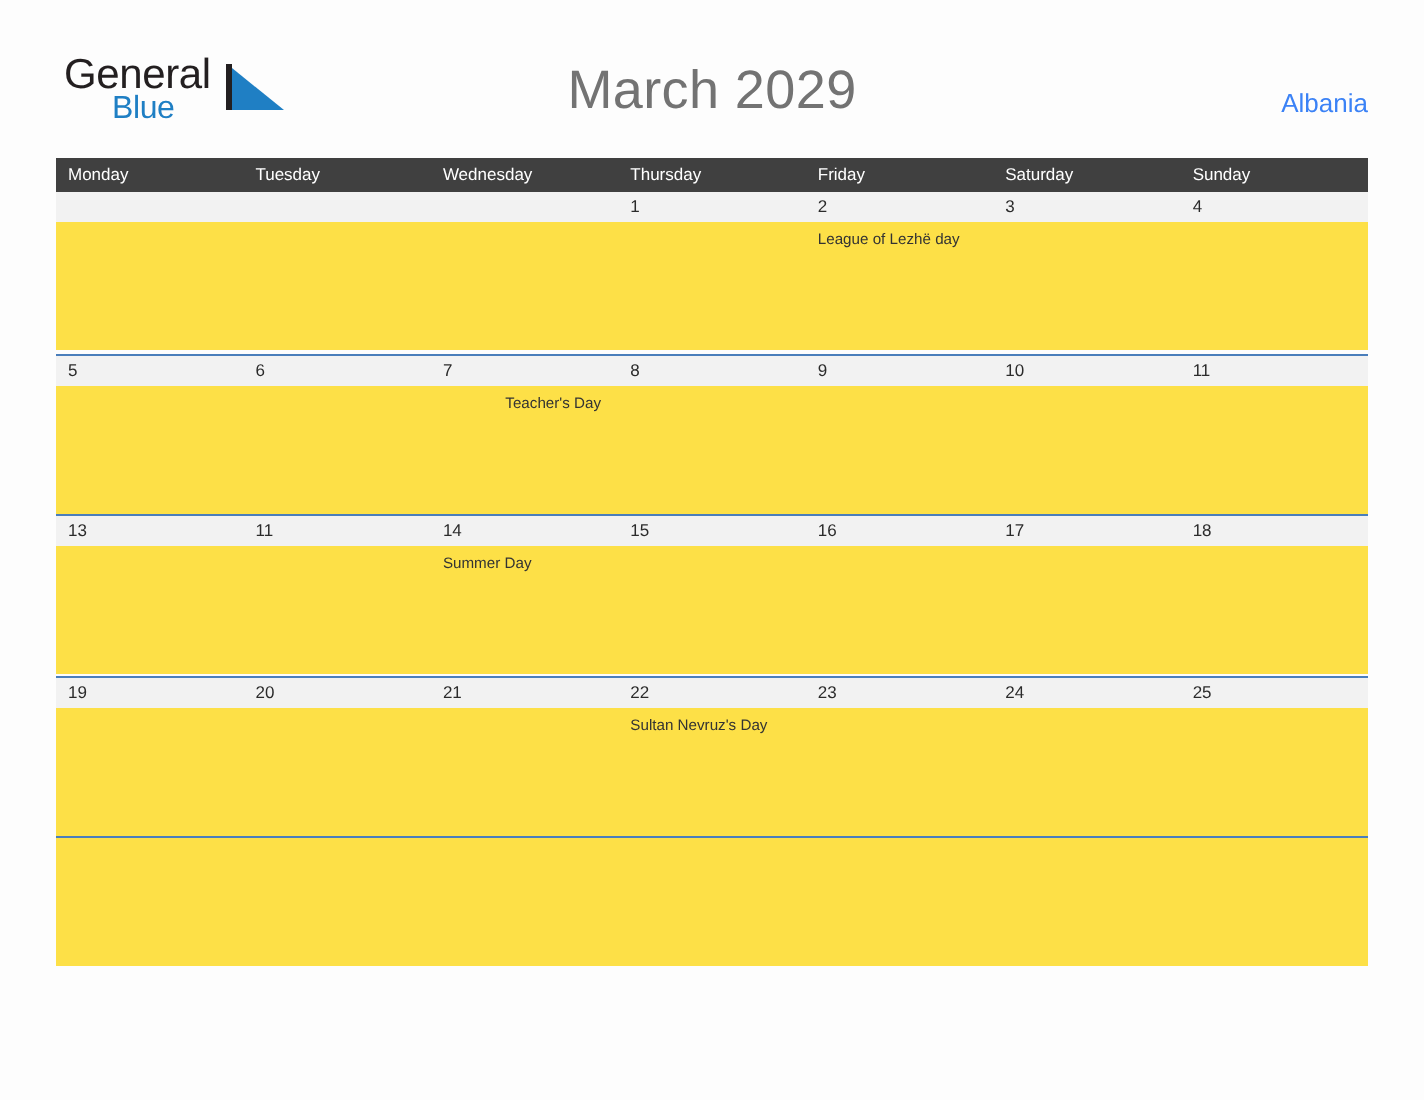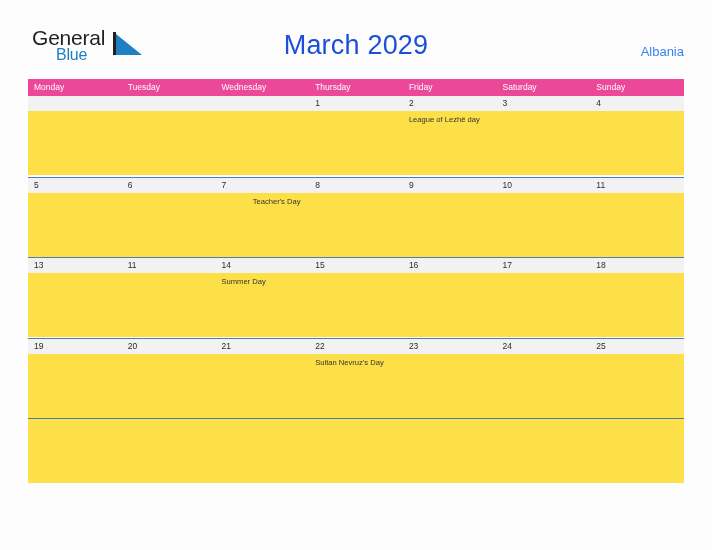--- a/index.html
+++ b/index.html
@@ -67,42 +67,42 @@
     background: #231f20;
   }
 
   .cal-title {
     position: absolute;
     left: 0;
     right: 0;
     top: 4px;
     text-align: center;
     font-size: 27px;
-    color: #1d4ed8;
+    color: #737373;
     font-weight: normal;
     letter-spacing: 0.2px;
   }
   .country {
     position: absolute;
     right: 0;
     top: 18px;
     font-size: 13px;
     color: #3b82f6;
   }
 
   
   .calendar {
     position: absolute;
     left: 28px;
     top: 79px;
     width: 656px;
   }
   .weekday-row {
     display: flex;
-    background: #ec4899;
+    background: #404040;
     height: 17px;
   }
   .weekday {
     flex: 1 1 0;
     color: #ffffff;
     font-size: 8.5px;
     line-height: 17px;
     padding-left: 6px;
     box-sizing: border-box;
     overflow: hidden;

